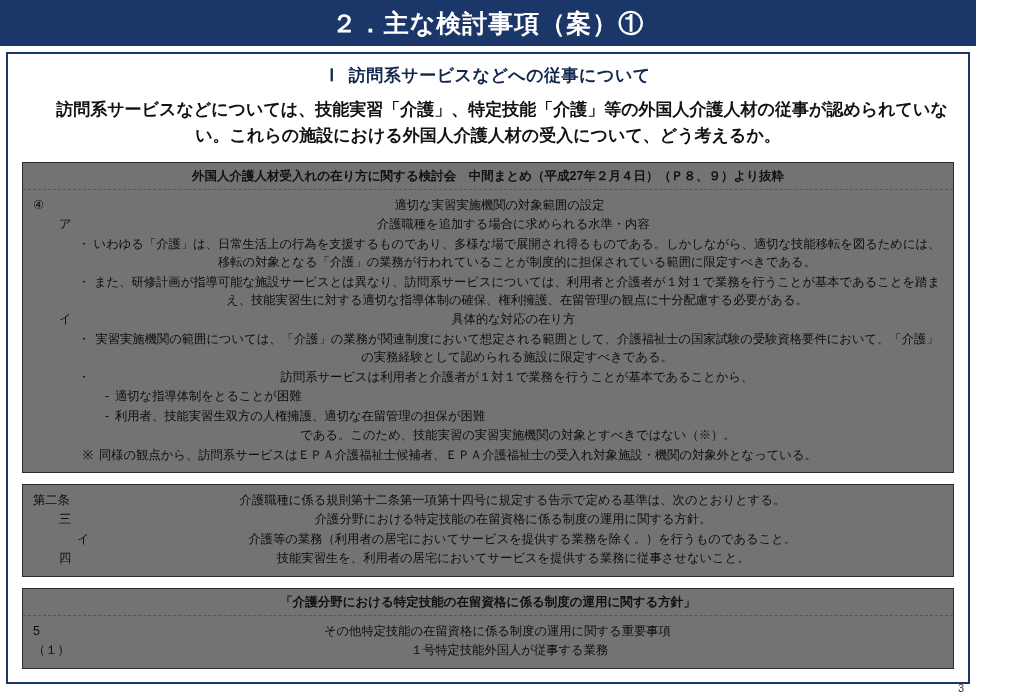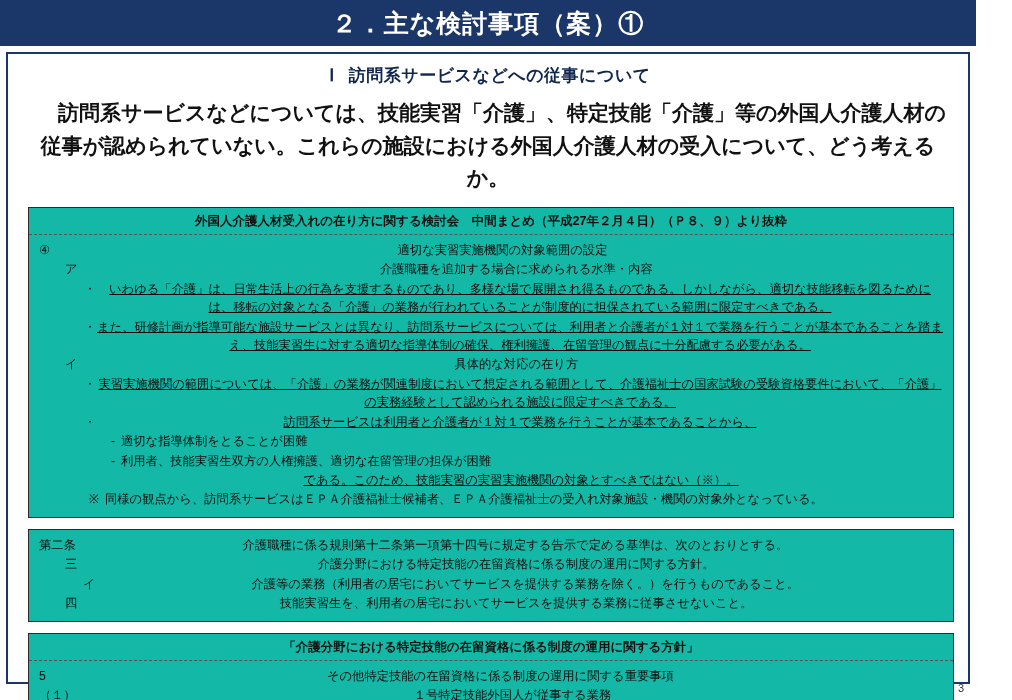--- a/index.html
+++ b/index.html
@@ -47,33 +47,33 @@
     font-size: 17px;
     font-weight: bold;
     color: #10264d;
     margin: 2px 0 10px 4px;
     letter-spacing: 0.5px;
   }
   .section-heading .numeral {
     margin-right: 14px;
   }
   .lead-text {
-    font-size: 21px;
+    font-size: 17px;
     line-height: 1.55;
     margin: 0 6px 12px 6px;
     text-indent: 28px;
     font-weight: bold;
     color: #111;
   }
   
   .box {
     border: 1px solid #2b2b2b;
-    margin: 0 4px 11px 10px;
+    margin: 0 4px 11px 4px;
     box-sizing: border-box;
-    background: #14b8a6;
+    background: #737373;
   }
   .box-header {
     border-bottom: 1px dashed #555;
     padding: 4px 8px 4px 8px;
     font-size: 12.5px;
     font-weight: bold;
     line-height: 1.45;
     color: #111;
   }
   .box-body {
@@ -91,33 +91,31 @@
   .lvl2 {
     margin: 1px 0 1px 44px;
     display: flex;
   }
   .lvl2 .bullet {
     width: 14px;
     flex: 0 0 14px;
   }
   .lvl2 .txt {
     flex: 1;
-    text-decoration: underline;
   }
   .lvl3 {
     margin: 1px 0 1px 66px;
     display: flex;
   }
   .lvl3 .bullet {
     width: 16px;
     flex: 0 0 16px;
   }
   .lvl2b {
     margin: 1px 0 1px 60px;
-    text-decoration: underline;
   }
   .note {
     margin: 1px 0 1px 44px;
     display: flex;
   }
   .note .bullet {
     width: 22px;
     flex: 0 0 22px;
   }
   .hang {

